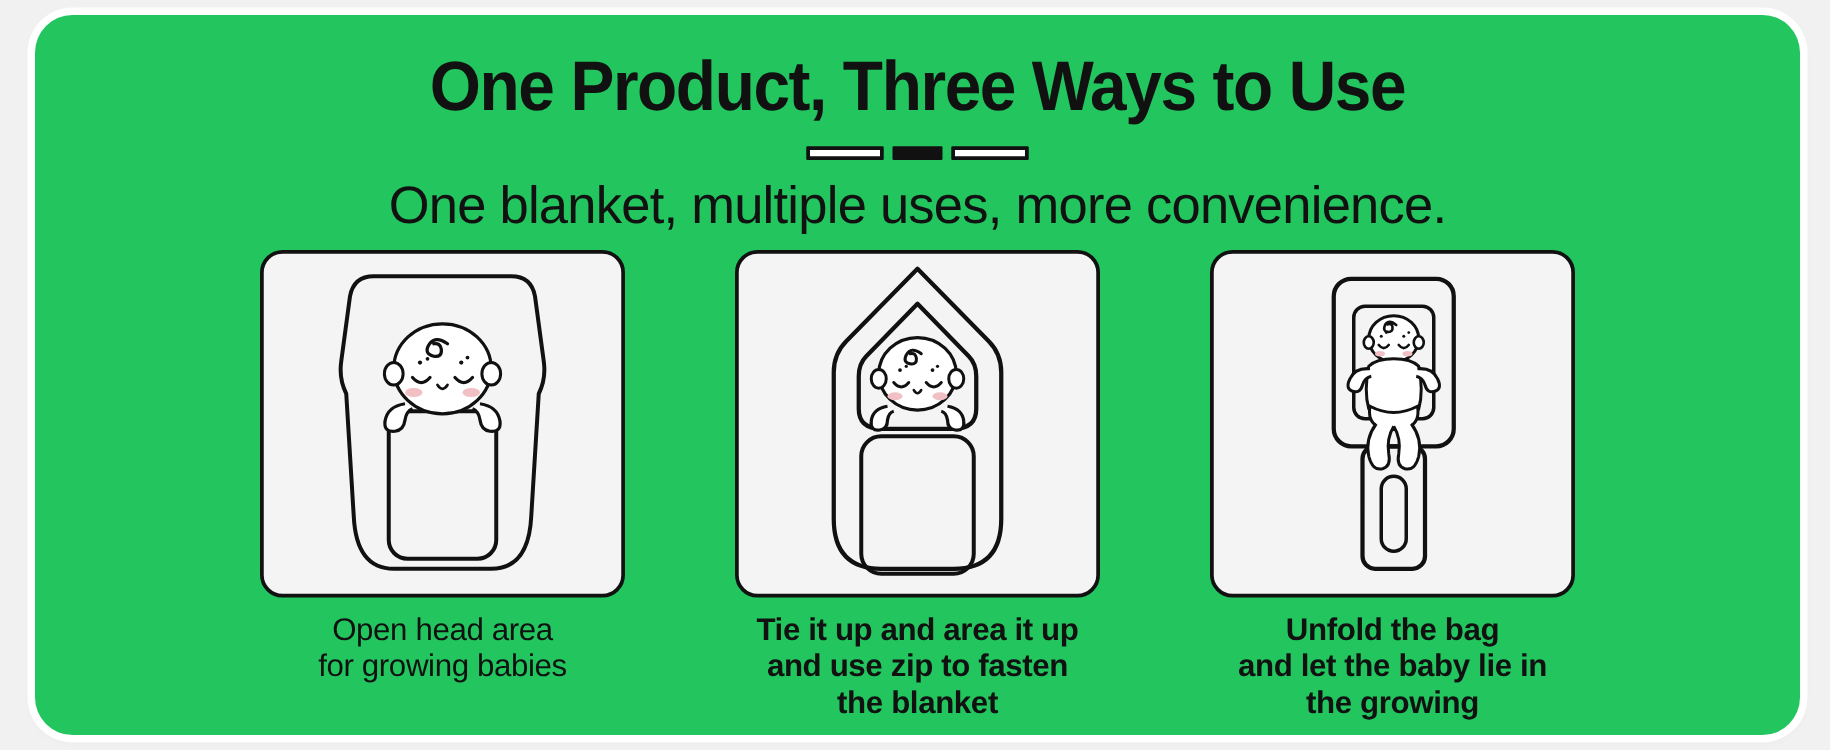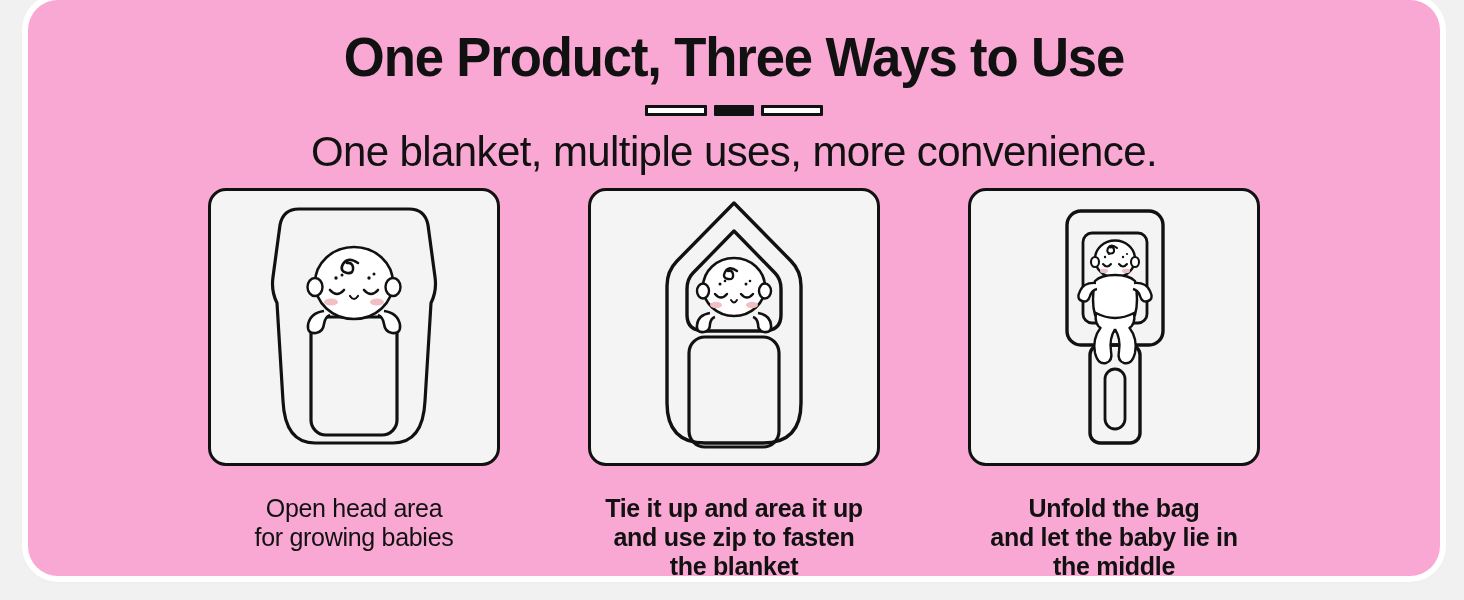--- a/index.html
+++ b/index.html
@@ -11,24 +11,24 @@
     width: 1464px;
     height: 600px;
     background: #f1f1f1;
     font-family: "Liberation Sans", sans-serif;
     overflow: hidden;
   }
 
   .infographic-card {
     position: absolute;
     left: 28px;
-    top: 0;
+    top: 12px;
     width: 1412px;
     height: 576px;
-    background: #f9a8d4;
+    background: #22c55e;
     border-radius: 30px;
     box-shadow: 0 0 0 6px #ffffff, 0 2px 10px rgba(0,0,0,0.07);
     overflow: hidden;
   }
 
   .headline {
     position: absolute;
     left: 0;
     top: 24px;
     width: 100%;
@@ -88,21 +88,20 @@
     justify-content: center;
     align-items: flex-start;
     gap: 88px;
   }
 
   .panel-col {
     width: 292px;
     display: flex;
     flex-direction: column;
     align-items: center;
-    gap: 16px;
   }
 
   .panel-box {
     width: 292px;
     height: 278px;
     border: 3px solid #111111;
     border-radius: 18px;
     background: #f4f4f4;
     box-sizing: border-box;
     display: flex;
@@ -262,17 +261,17 @@
             <path d="M-19 62 q19 10 38 0 q2 12 -6 16 q-13 5 -26 0 q-8 -4 -6 -16 Z" fill="#ffffff" stroke="#111111" stroke-width="2.4"></path>
 
             <path d="M-14 76 q-9 12 -6 26 q3 12 11 10 q7 -2 5 -12 q-2 -12 4 -22" fill="#ffffff" stroke="#111111" stroke-width="2.4" stroke-linejoin="round"></path>
 
             <path d="M14 76 q9 12 6 26 q-3 12 -11 10 q-7 -2 -5 -12 q2 -12 -4 -22" fill="#ffffff" stroke="#111111" stroke-width="2.4" stroke-linejoin="round"></path>
           </g>
         </svg>
       </div>
       <div class="panel-caption bold">Unfold the bag
 and let the baby lie in
-the middle</div>
+the growing</div>
     </div>
 
   </div>
 </div>
 
 </body></html>

